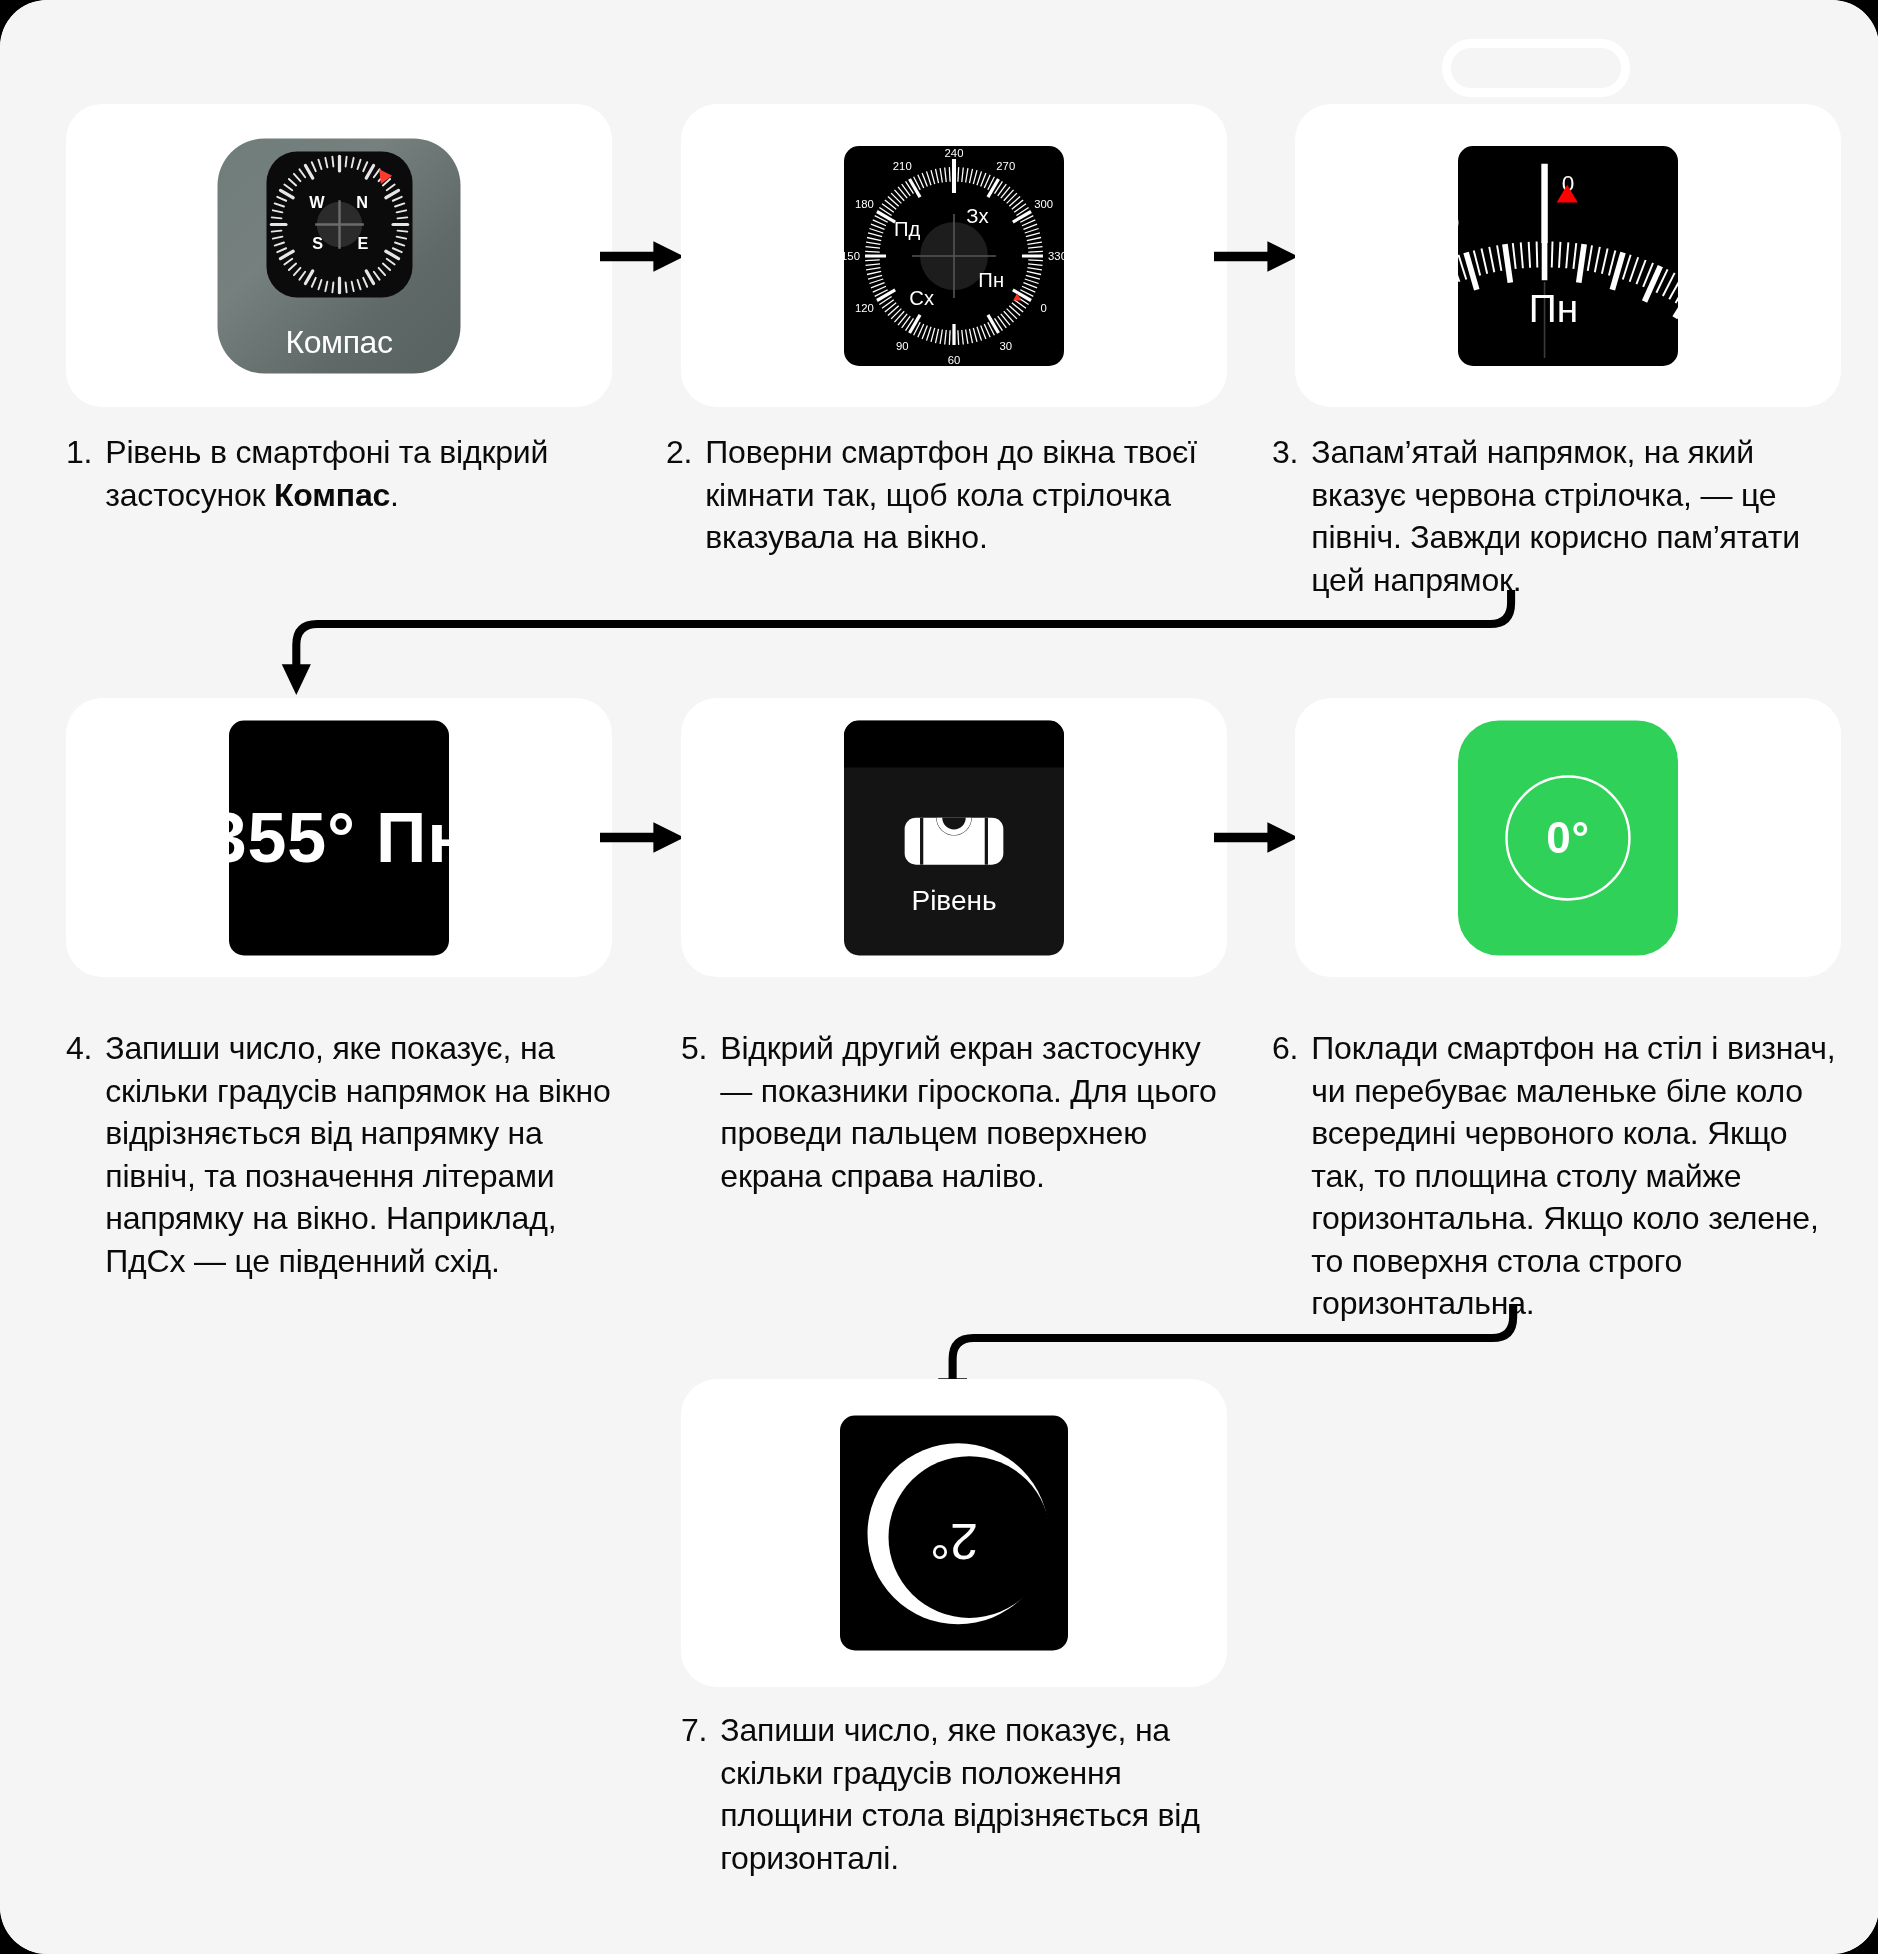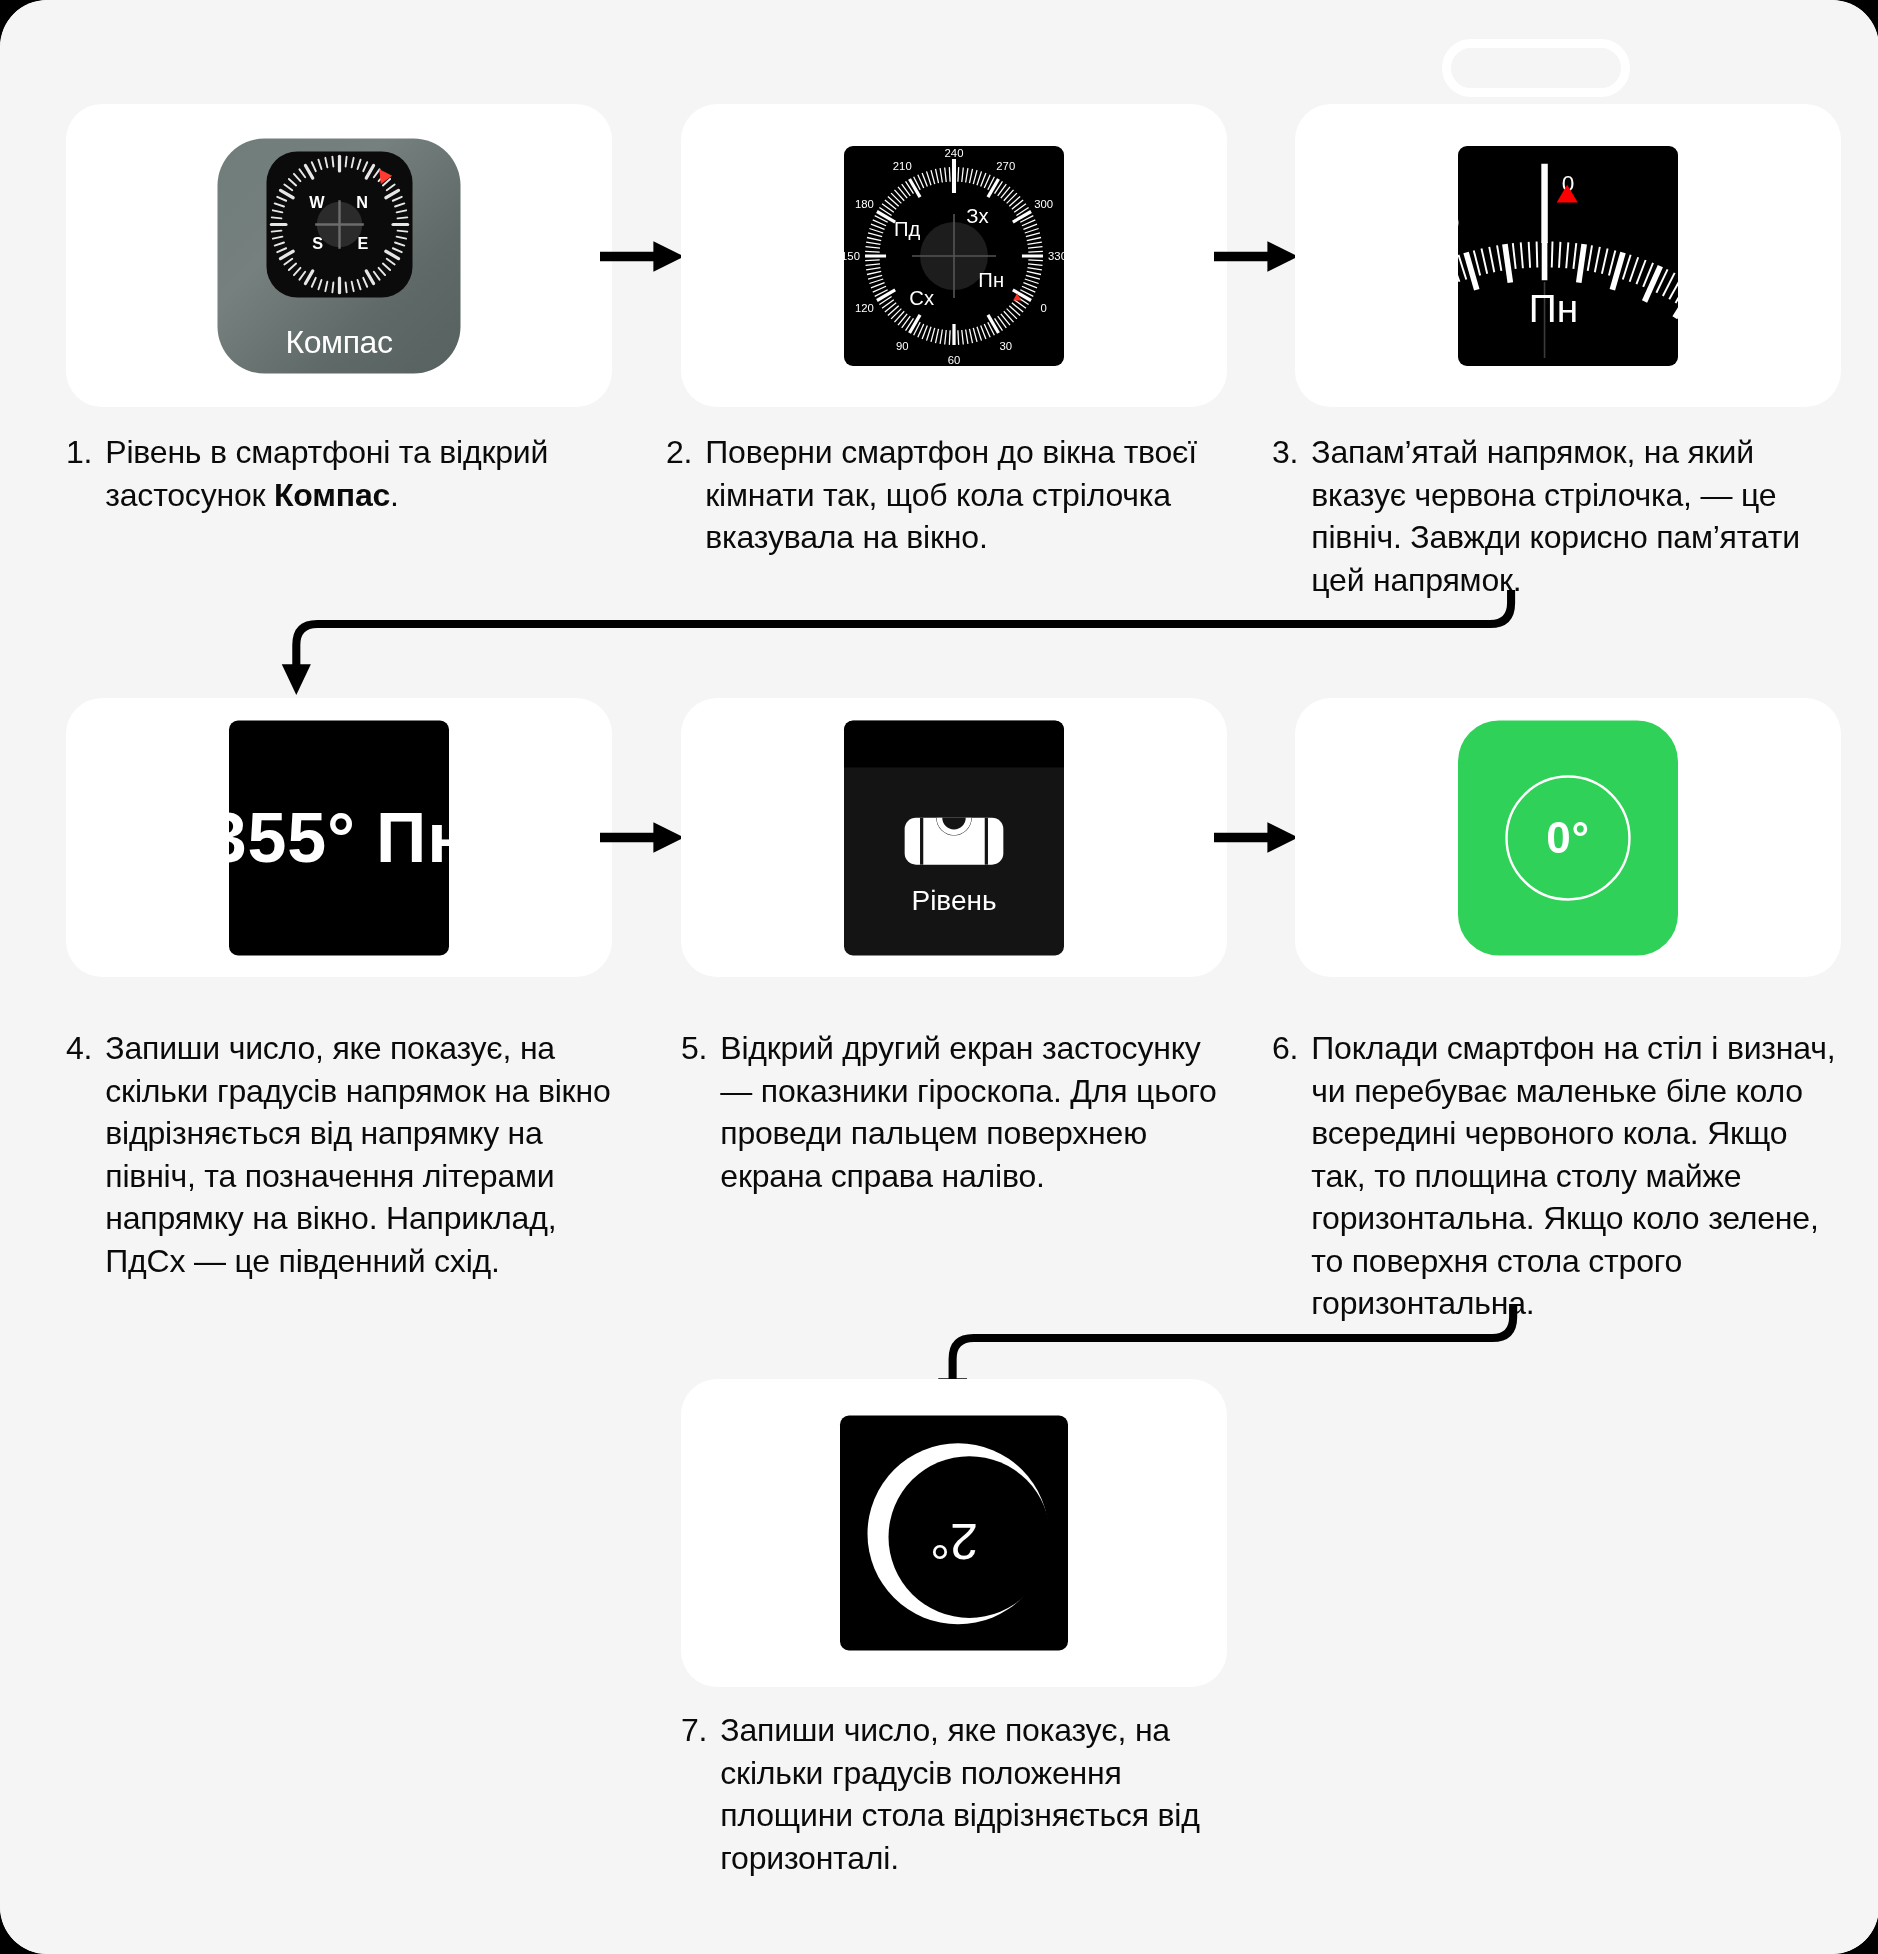--- a/index.html
+++ b/index.html
@@ -82,21 +82,21 @@
     left: 0; right: 0; bottom: 13px;
     text-align: center;
     color: #fff;
     font-size: 32px;
     letter-spacing: -0.4px;
   }
 
   
   .dark-tile {
     width: 220px; height: 220px;
-    border-radius: 9px;
+    border-radius: 15px;
     background: #000;
     position: relative;
     overflow: hidden;
   }
 
   .green-tile {
     width: 220px; height: 220px;
     border-radius: 41px;
     background: #30d158;
     position: relative;

